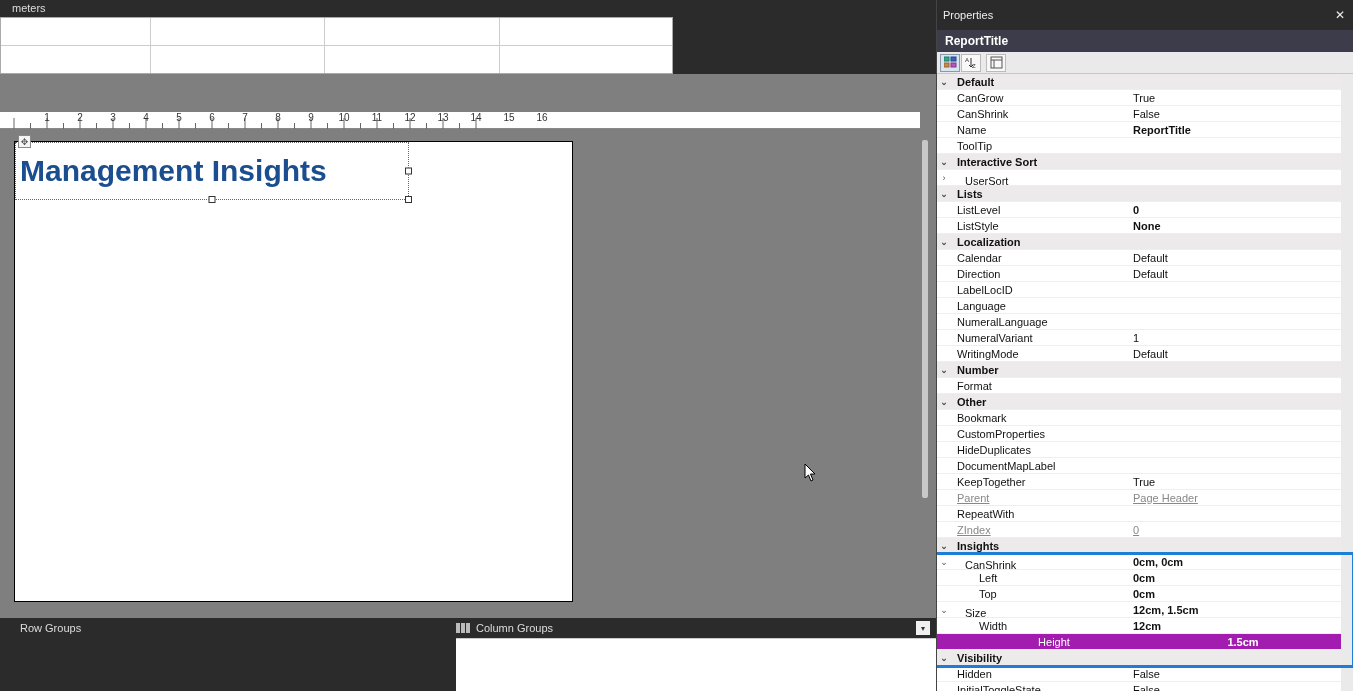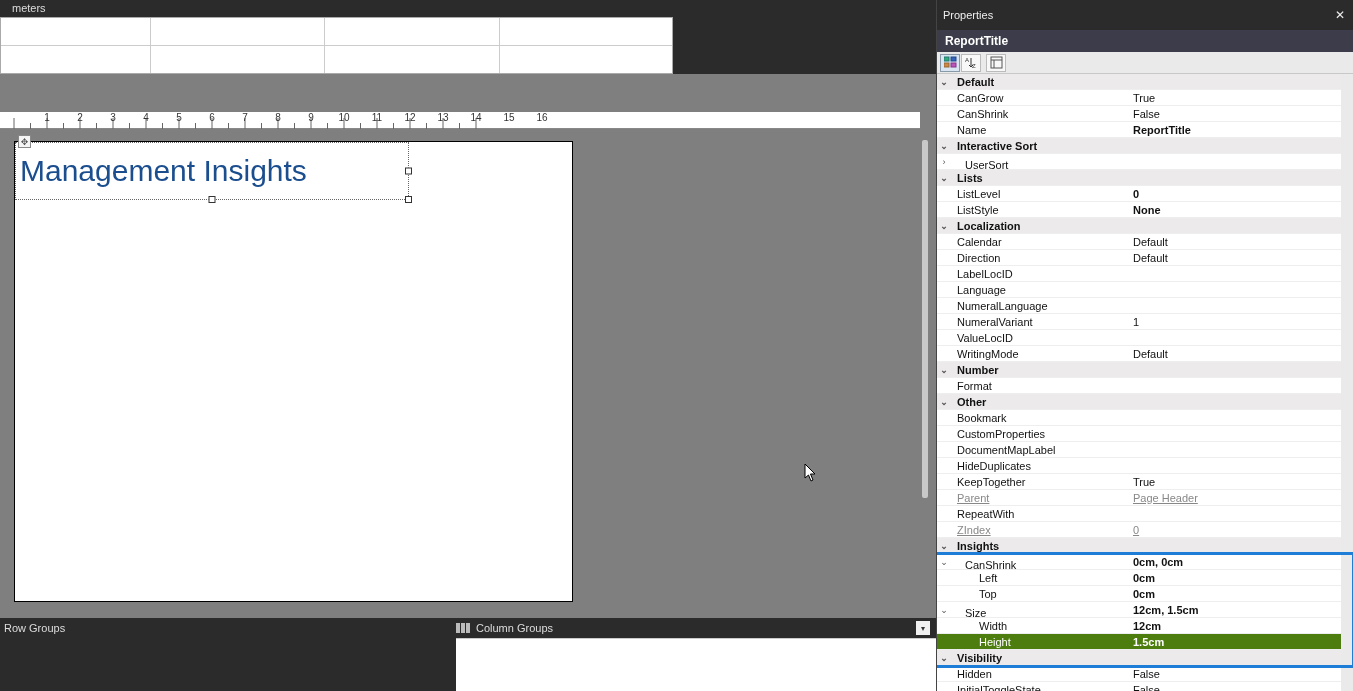--- a/index.html
+++ b/index.html
@@ -74,21 +74,21 @@
   .title-box {
     position: absolute;
     top: 0px; left: 0px;
     width: 394px; height: 58px;
     border: 1px dotted #666;
     display: flex; align-items: center;
     padding: 0 4px;
   }
   .title-box .txt {
     font-size: 30px;
-    font-weight: normal;
+    font-weight: bold;
     color: #1b4e8e;
   }
   .move-handle {
     position: absolute;
     top: -8px; left: 2px;
     width: 13px; height: 13px;
     border: 1px solid #888;
     background: #f5f5f5;
     display: flex; align-items: center; justify-content: center;
     font-size: 9px; color: #555;
@@ -124,21 +124,21 @@
   
   .groups-bar {
     position: absolute;
     top: 618px; left: 0;
     width: 936px; height: 20px;
     background: #2b2b2b;
     color: #ddd;
     font-size: 11px;
     display: flex; align-items: center;
   }
-  .groups-bar .rg { padding-left: 4px; flex: 0 0 456px; }
+  .groups-bar .rg { padding-left: 20px; flex: 0 0 456px; }
   .groups-bar .cg { display: flex; align-items: center; gap: 6px; flex: 1; }
   .groups-bar .cg-icon {
     width: 14px; height: 10px;
     display: inline-block;
   }
   .groups-bar .dd {
     position: absolute; right: 6px;
     width: 14px; height: 14px;
     background: #f0f0f0;
     color: #333;
@@ -259,22 +259,23 @@
   .prow.sub2 .pname { padding-left: 28px; }
   .prow .pval {
     flex: 1;
     padding-left: 4px;
     color: #111;
     white-space: nowrap; overflow: hidden;
   }
   .prow.dim .pname, .prow.dim .pval { color: #888; text-decoration: underline; }
   .prow.bold .pval { font-weight: bold; }
   .prow.sel {
-    background: #4d7c0f;
+    background: #a21caf;
     color: #fff;
+    text-align: center;
   }
   .prow.sel .pname, .prow.sel .pval, .prow.sel .exp { color: #fff; }
 
   .hl-box {
     position: absolute;
     border: 3px solid #1e7dd6;
     pointer-events: none;
     z-index: 40;
   }
 </style>
@@ -436,20 +437,25 @@
         <div class="prow">
           <span class="exp"></span>
           <span class="pname">CanShrink</span>
           <span class="pval">False</span>
         </div>
         <div class="prow bold">
           <span class="exp"></span>
           <span class="pname">Name</span>
           <span class="pval">ReportTitle</span>
         </div>
+        <div class="prow">
+          <span class="exp"></span>
+          <span class="pname">ToolTip</span>
+          <span class="pval"></span>
+        </div>
         <div class="prow cat">
           <span class="exp">⌄</span>
           <span class="pname">Interactive Sort</span>
         </div>
         <div class="prow sub">
           <span class="exp">›</span>
           <span class="pname">UserSort</span>
           <span class="pval"></span>
         </div>
         <div class="prow cat">
@@ -495,25 +501,20 @@
           <span class="pname">NumeralLanguage</span>
           <span class="pval"></span>
         </div>
         <div class="prow">
           <span class="exp"></span>
           <span class="pname">NumeralVariant</span>
           <span class="pval">1</span>
         </div>
         <div class="prow">
           <span class="exp"></span>
-          <span class="pname">ValueLocID</span>
-          <span class="pval"></span>
-        </div>
-        <div class="prow">
-          <span class="exp"></span>
           <span class="pname">WritingMode</span>
           <span class="pval">Default</span>
         </div>
         <div class="prow cat">
           <span class="exp">⌄</span>
           <span class="pname">Number</span>
         </div>
         <div class="prow">
           <span class="exp"></span>
           <span class="pname">Format</span>
@@ -528,26 +529,26 @@
           <span class="pname">Bookmark</span>
           <span class="pval"></span>
         </div>
         <div class="prow">
           <span class="exp"></span>
           <span class="pname">CustomProperties</span>
           <span class="pval"></span>
         </div>
         <div class="prow">
           <span class="exp"></span>
+          <span class="pname">HideDuplicates</span>
+          <span class="pval"></span>
+        </div>
+        <div class="prow">
+          <span class="exp"></span>
           <span class="pname">DocumentMapLabel</span>
-          <span class="pval"></span>
-        </div>
-        <div class="prow">
-          <span class="exp"></span>
-          <span class="pname">HideDuplicates</span>
           <span class="pval"></span>
         </div>
         <div class="prow">
           <span class="exp"></span>
           <span class="pname">KeepTogether</span>
           <span class="pval">True</span>
         </div>
         <div class="prow dim">
           <span class="exp"></span>
           <span class="pname">Parent</span>

